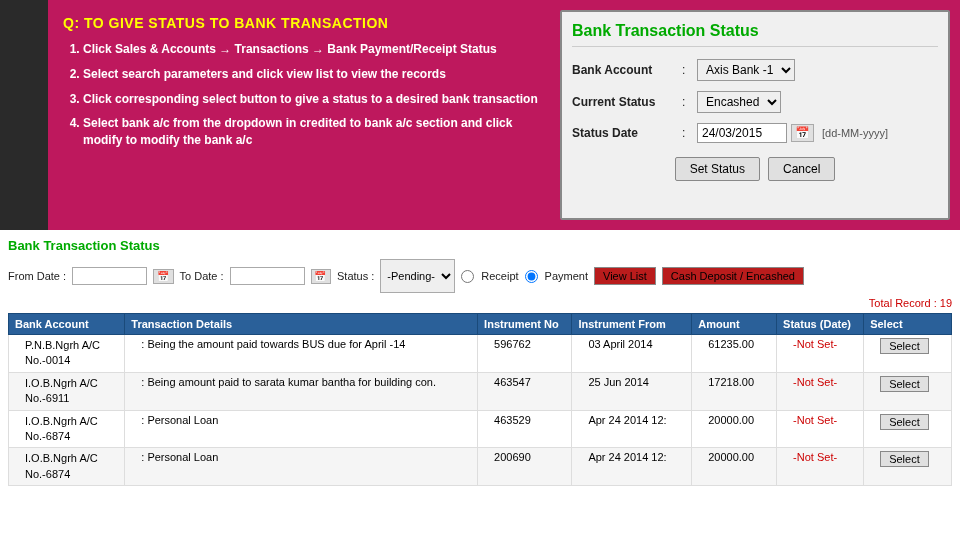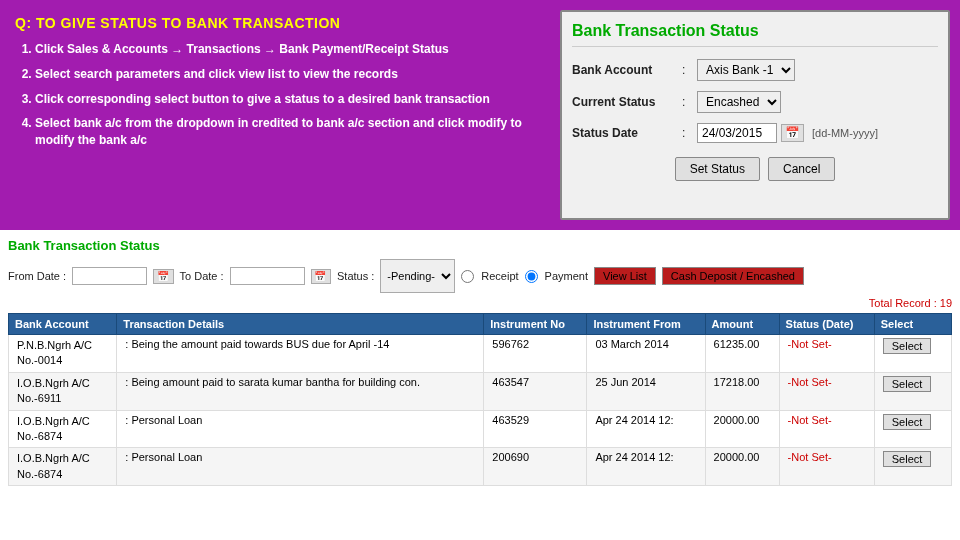--- a/index.html
+++ b/index.html
@@ -7,25 +7,26 @@
       width: 960px;
       height: 540px;
       font-family: Arial, sans-serif;
       font-size: 12px;
       background: #2a2a2a;
       overflow: hidden;
     }
 
     
     .top-section {
-      background: #a21caf;
+      background: #be185d;
       display: flex;
       padding: 10px 10px 10px 10px;
       gap: 10px;
       height: 230px;
+      margin-left: 48px;
     }
 
     
     .instructions {
       flex: 1;
       color: #fff;
       padding: 5px;
     }
 
     .instructions h2 {
@@ -198,21 +199,21 @@
 
     table tbody tr {
       background: #fff;
     }
 
     table tbody tr:nth-child(even) {
       background: #f5f5f5;
     }
 
     table tbody td {
-      padding: 3px 8px;
+      padding: 3px 16px;
       border: 1px solid #ddd;
       vertical-align: top;
     }
 
     .not-set {
       color: #cc0000;
     }
 
     .select-btn {
       padding: 1px 8px;
@@ -269,21 +270,21 @@
         <option>Pending</option>
         <option>Bounced</option>
         <option>Cancelled</option>
       </select>
     </div>
 
     <div class="popup-form-row">
       <span class="popup-label">Status Date</span>
       <span class="popup-colon">:</span>
       <div class="popup-date-row">
-        <input type="text" style="width: 80px;" value="24/03/2015">
+        <input type="text" style="width: 90px;" value="24/03/2015">
         <span style="cursor:pointer;border:1px solid #aaa;padding:1px 3px;background:#e0e0e0;">📅</span>
         <span class="popup-date-hint">[dd-MM-yyyy]</span>
       </div>
     </div>
 
     <div class="popup-buttons">
       <button>Set Status</button>
       <button>Cancel</button>
     </div>
   </div>
@@ -330,21 +331,21 @@
         <th>Amount</th>
         <th>Status (Date)</th>
         <th>Select</th>
       </tr>
     </thead>
     <tbody id="table-body">
     <tr>
     <td class="bank-acct-cell">P.N.B.Ngrh A/C<br>No.-0014</td>
     <td>: Being the amount paid towards BUS due for April -14</td>
     <td>596762</td>
-    <td>03 March 2014</td>
+    <td>03 April 2014</td>
     <td>61235.00</td>
     <td><span class="not-set">-Not Set-</span></td>
     <td><button class="select-btn">Select</button></td>
   </tr>
         <tr>
     <td class="bank-acct-cell">I.O.B.Ngrh A/C<br>No.-6911</td>
     <td>: Being amount paid to sarata kumar bantha for building con.</td>
     <td>463547</td>
     <td>25 Jun 2014</td>
     <td>17218.00</td>

